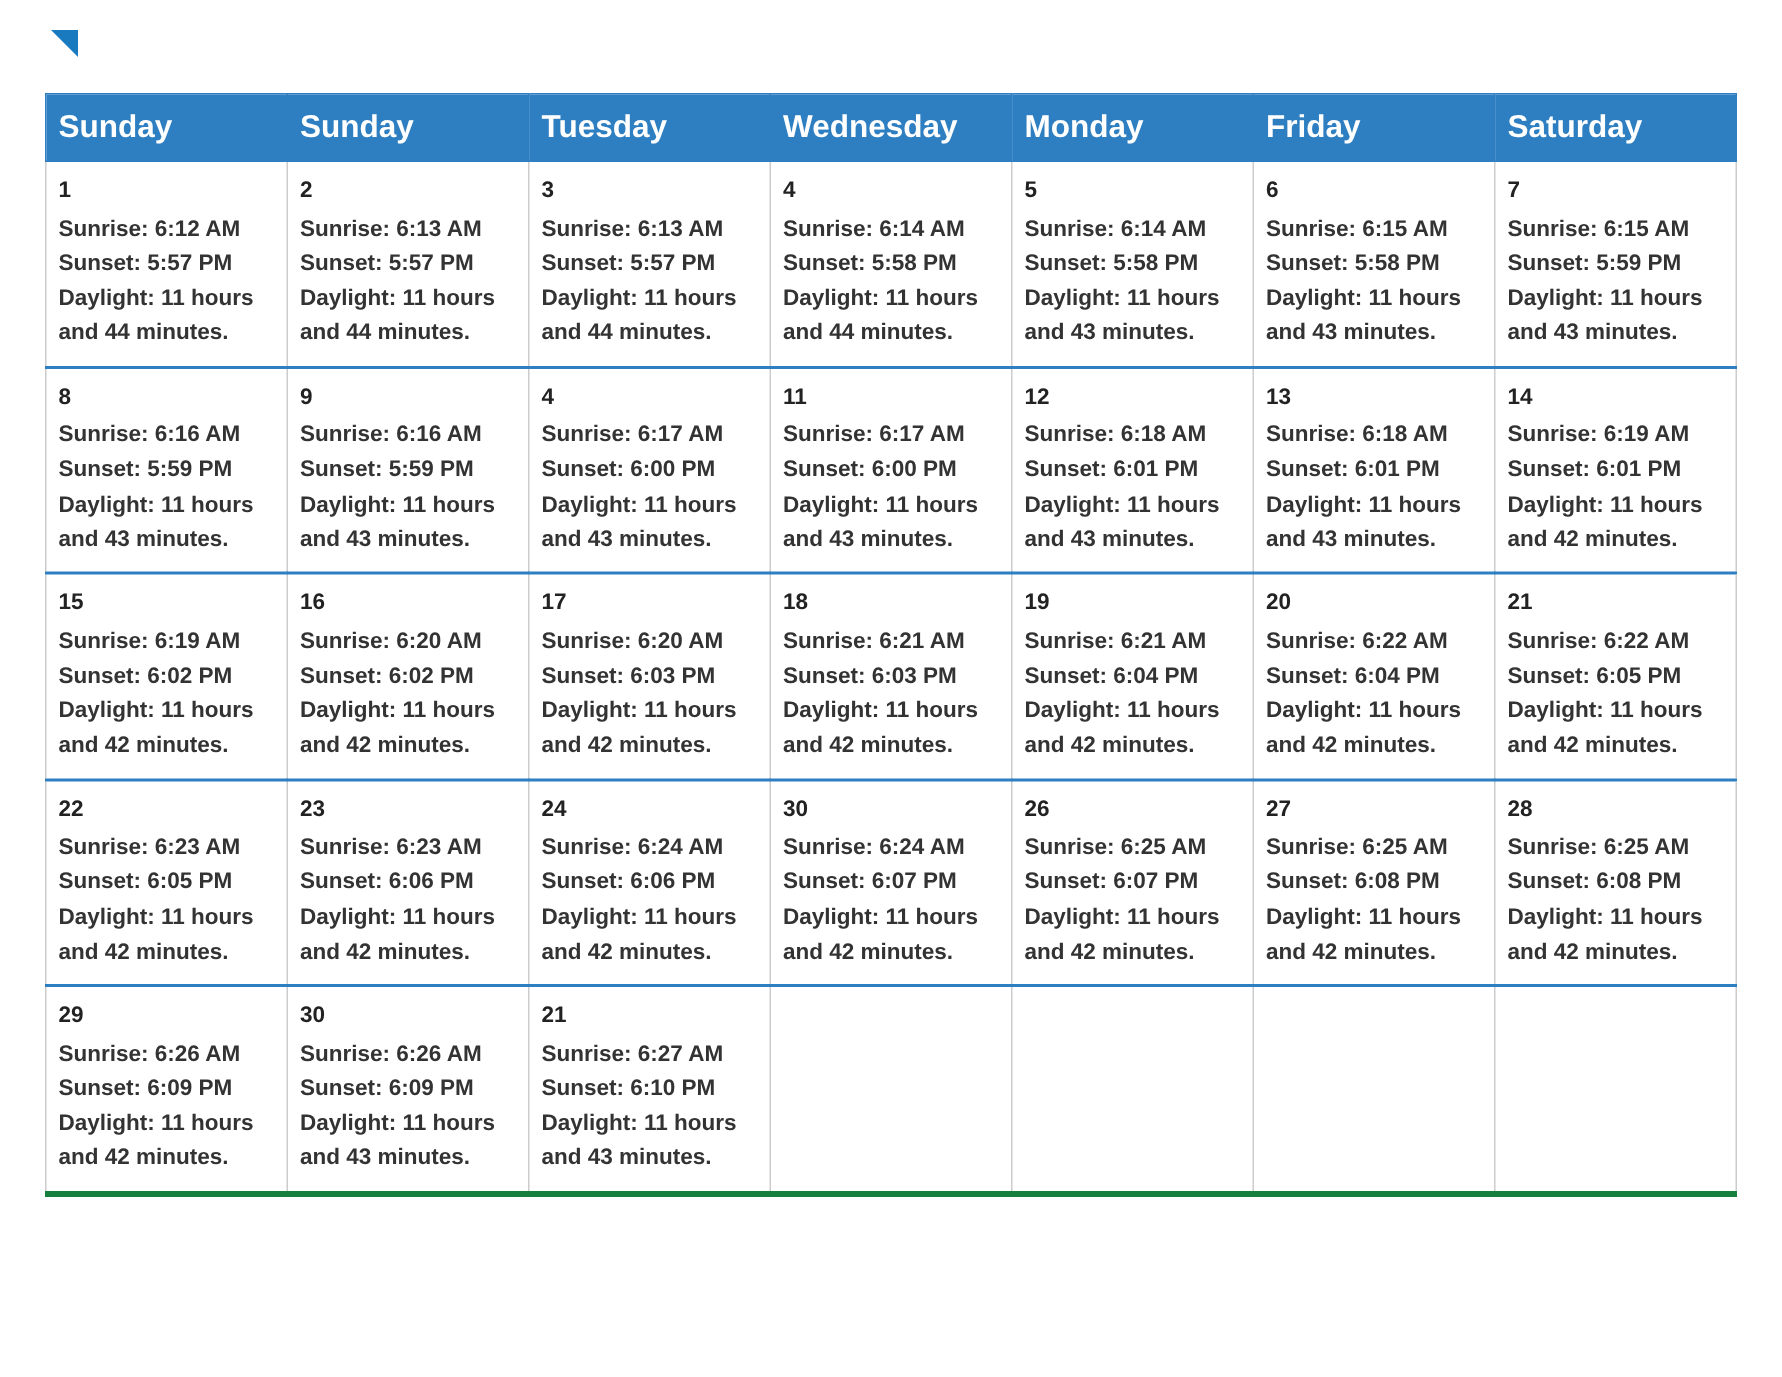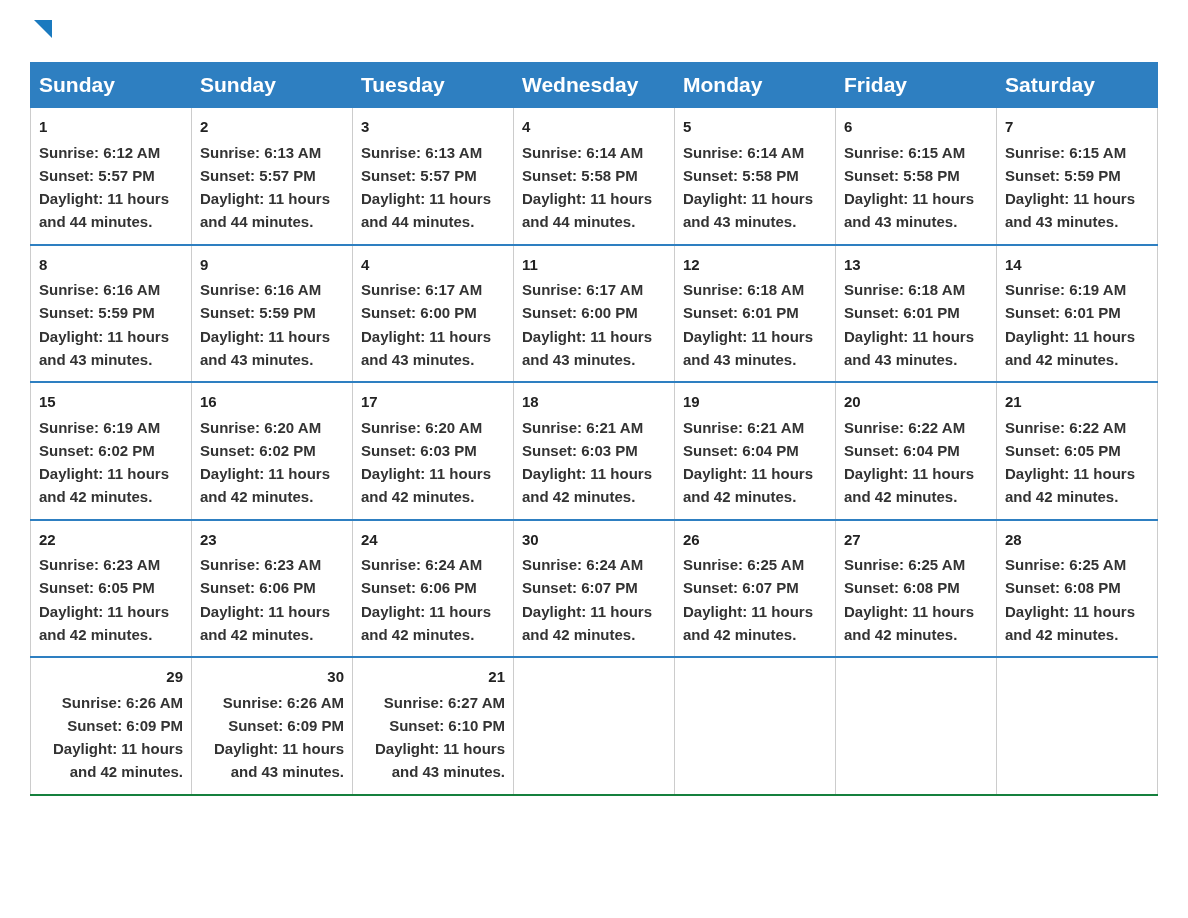--- a/index.html
+++ b/index.html
@@ -57,22 +57,21 @@
       border-left: 1px solid #ccc;
       border-right: 1px solid #ccc;
       border-bottom: none;
       line-height: 1.5;
       min-height: 90px;
     }
     tbody tr {
       border-bottom: 2px solid #2e7fc1;
     }
     tbody tr:last-child {
-      border-bottom: 2px solid #15803d;
-      text-align: right;
+      border-bottom: 4px solid #15803d;
     }
     td .day-num {
       font-size: 15px;
       font-weight: bold;
       display: block;
       margin-bottom: 2px;
     }
     td .day-info {
       font-size: 15px;
       color: #333;

